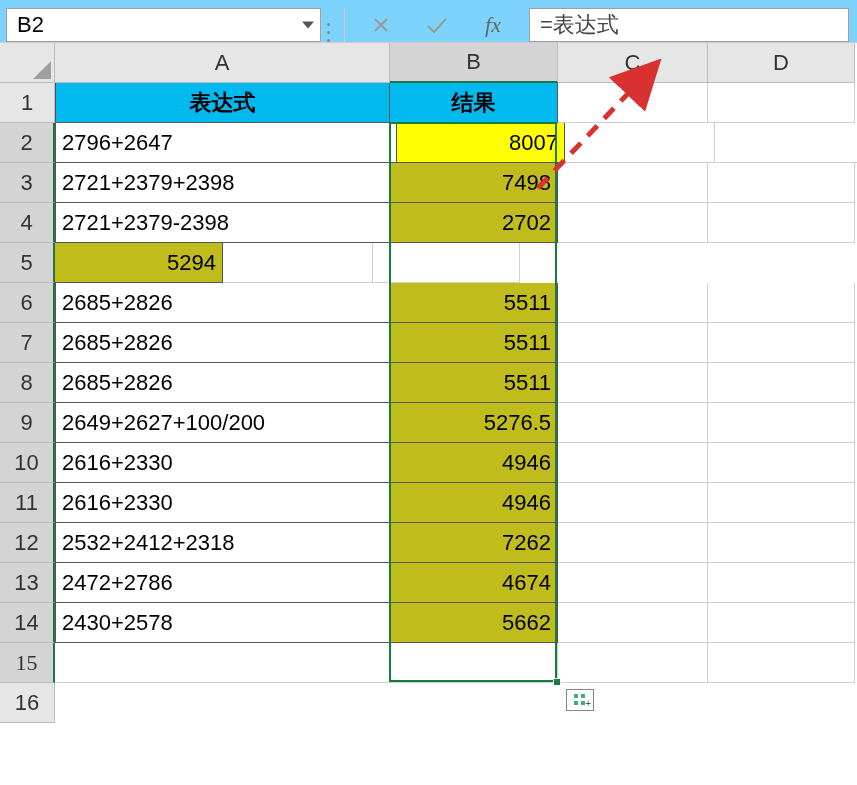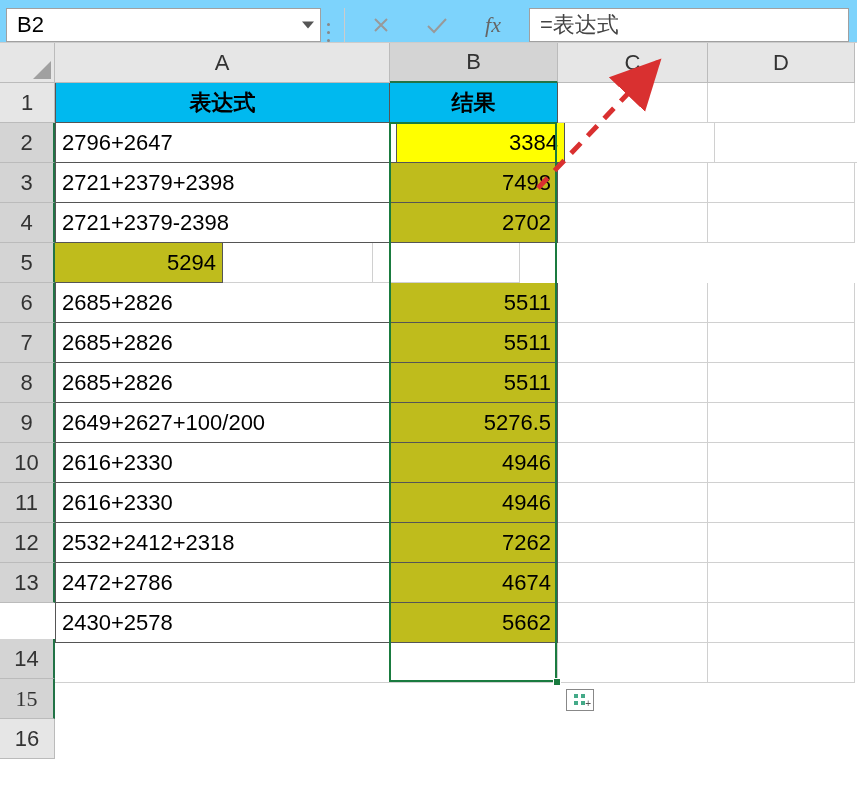--- a/index.html
+++ b/index.html
@@ -251,34 +251,34 @@
       <div class="row-h sel" style="height: 40px;">4</div>
       <div class="row-h sel" style="height: 40px;">5</div>
       <div class="row-h sel" style="height: 40px;">6</div>
       <div class="row-h sel" style="height: 40px;">7</div>
       <div class="row-h sel" style="height: 40px;">8</div>
       <div class="row-h sel" style="height: 40px;">9</div>
       <div class="row-h sel" style="height: 40px;">10</div>
       <div class="row-h sel" style="height: 40px;">11</div>
       <div class="row-h sel" style="height: 40px;">12</div>
       <div class="row-h sel" style="height: 40px;">13</div>
-      <div class="row-h sel" style="height: 40px; margin-top: 36px;">14</div>
+      <div class="row-h sel" style="height: 40px;">14</div>
       <div class="row-h sel" style="height: 40px; font-family: Liberation Serif, serif;">15</div>
       <div class="row-h" style="height: 40px;">16</div>
     </div>
   <div class="cells" id="cells">
       <div class="row">
         <div class="cell header-cell" style="width:335px;height:40px;border-left:1px solid #555">表达式</div>
         <div class="cell header-cell" style="width:168px;height:40px">结果</div>
         <div class="cell" style="width:150px;height:40px"></div>
         <div class="cell" style="width:147px;height:40px"></div>
       </div>
       <div class="row">
         <div class="cell data-a" style="width:342px;height:40px">2796+2647</div>
-        <div class="cell data-b active" style="width:168px;height:40px">3384</div>
+        <div class="cell data-b active" style="width:168px;height:40px">8007</div>
         <div class="cell" style="width:150px;height:40px"></div>
         <div class="cell" style="width:147px;height:40px"></div>
       </div>
       <div class="row">
         <div class="cell data-a" style="width:335px;height:40px">2721+2379+2398</div>
         <div class="cell data-b " style="width:168px;height:40px">7498</div>
         <div class="cell" style="width:150px;height:40px"></div>
         <div class="cell" style="width:147px;height:40px"></div>
       </div>
       <div class="row">

